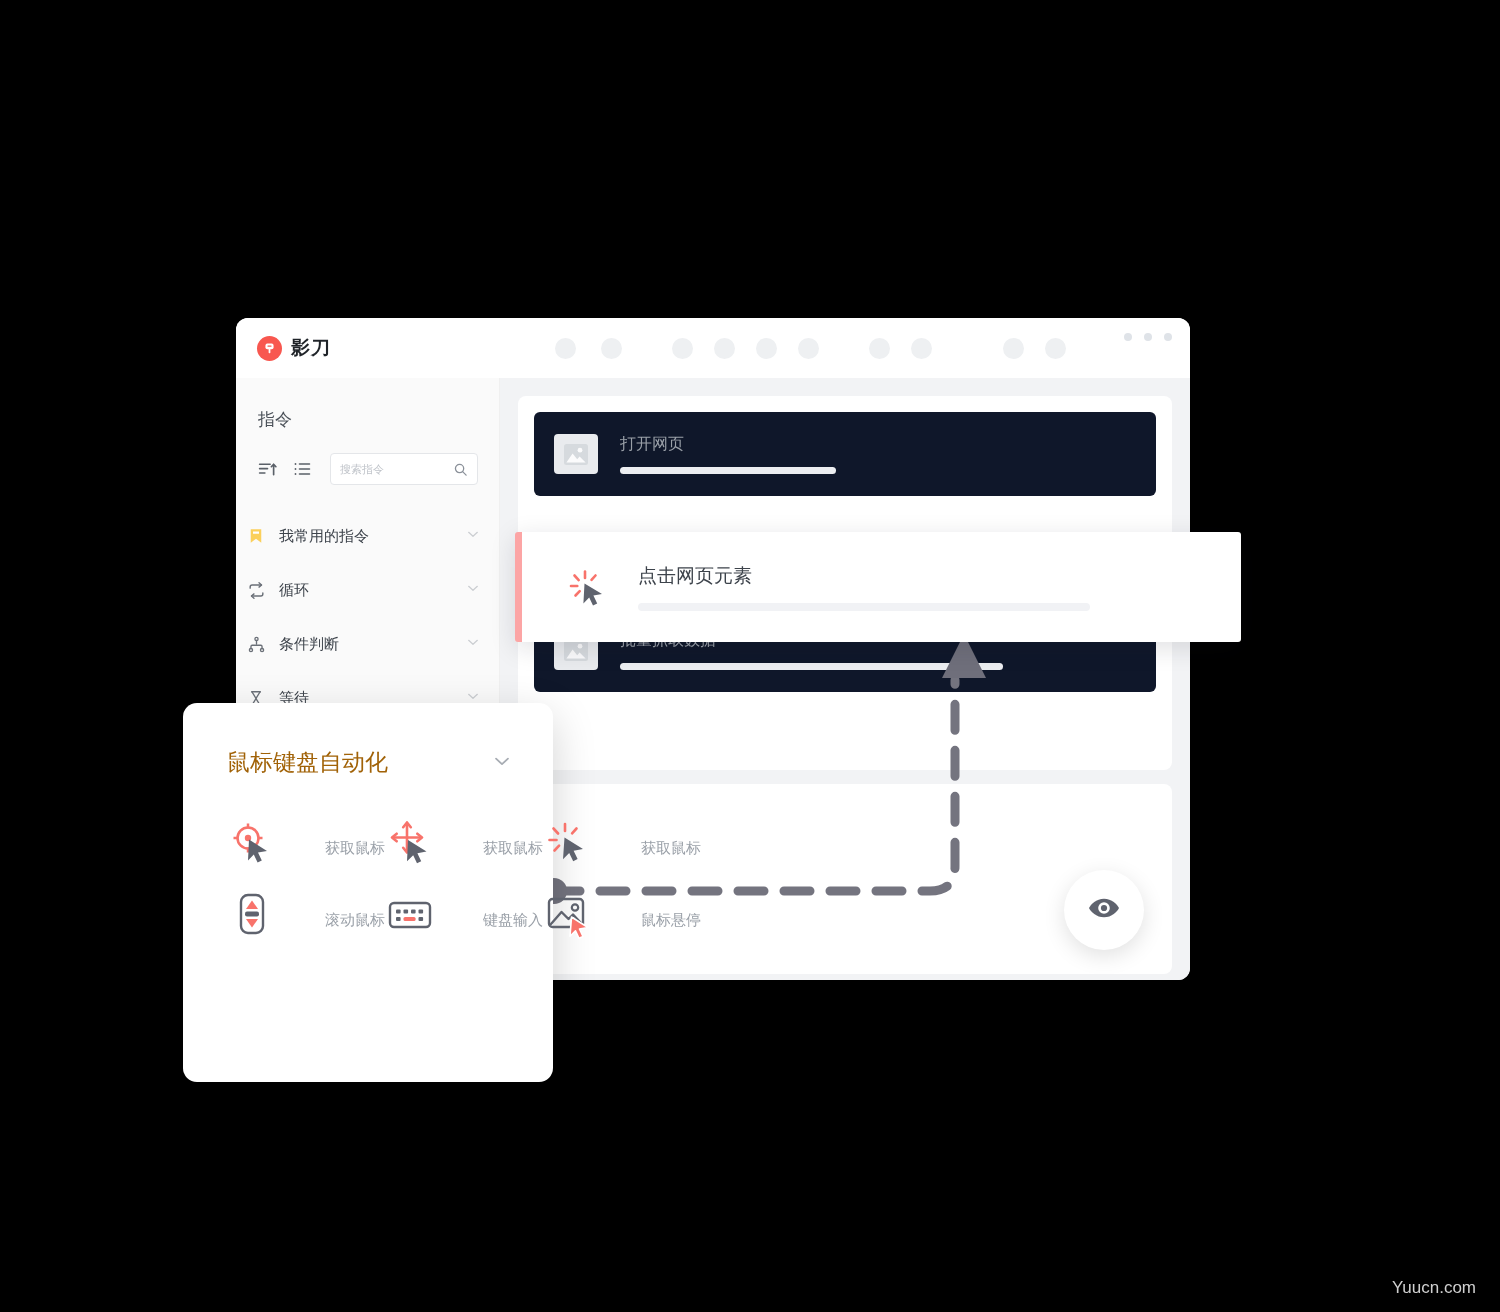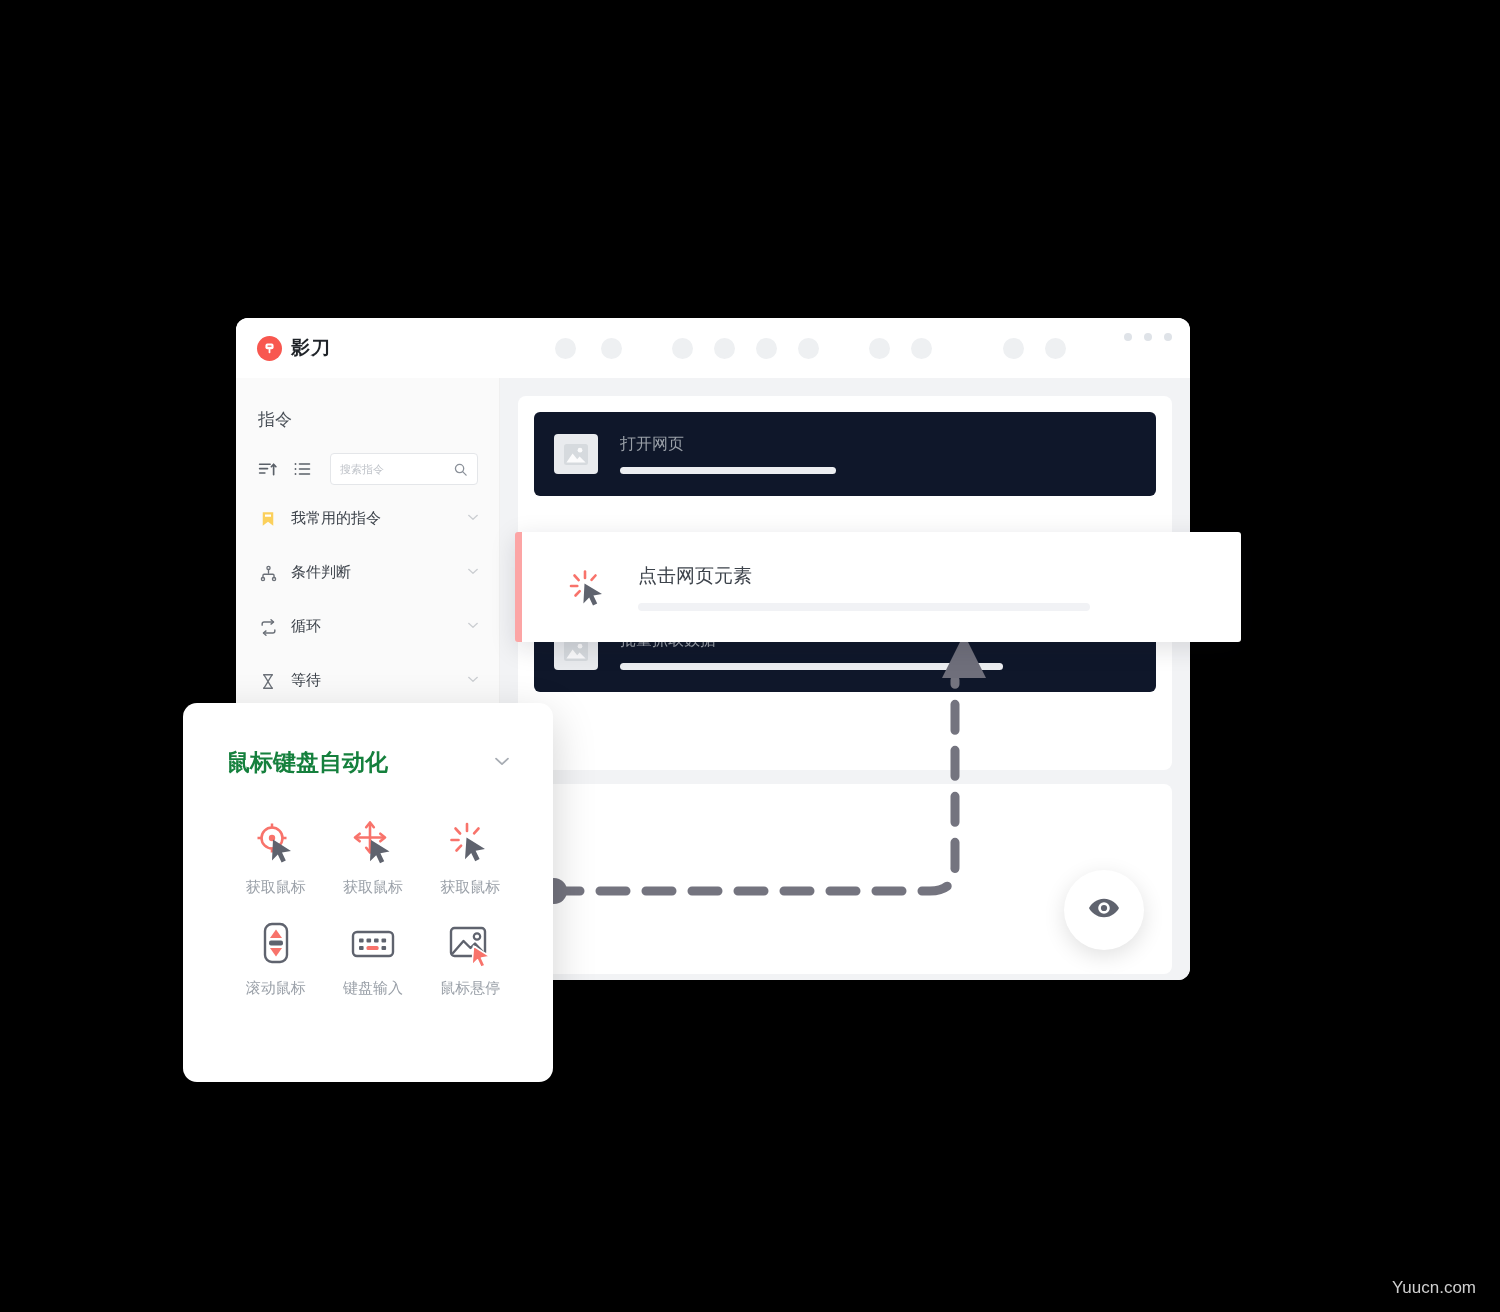--- a/index.html
+++ b/index.html
@@ -93,22 +93,22 @@
     font-family: "Liberation Sans", "DejaVu Sans", sans-serif;
   }
   .search-box input::placeholder { color: #bfc3c9; }
   .search-box .s-ic {
     position: absolute; right: 9px; top: 8px;
   }
 
   .side-list { margin-top: 24px; }
   .side-item {
     height: 54px;
-    display: flex; 
-    padding: 0 18px 0 22px;
+    display: flex; align-items: center;
+    padding: 0 18px 0 10px;
   }
   .side-item .si-icon {
     width: 20px; height: 20px; flex: none;
     display: flex; align-items: center; justify-content: center;
     margin-right: 13px;
   }
   .side-item .si-label {
     font-size: 15px; color: #3d434b; flex: 1;
   }
   .side-item .si-chev { flex: none; opacity: .55; }
@@ -189,29 +189,29 @@
     background: #ffffff;
     border-radius: 14px;
     box-shadow: 0 14px 44px rgba(0,0,0,0.18);
     z-index: 40;
     padding: 44px 34px 0 44px;
   }
   .popup-head {
     display: flex; align-items: center; justify-content: space-between;
     padding-right: 6px;
   }
-  .popup-title { font-size: 23px; color: #15803d; font-weight: bold; }
+  .popup-title { font-size: 23px; color: #a16207; }
   .grid {
     display: grid;
     grid-template-columns: repeat(3, 1fr);
     row-gap: 22px;
     margin-top: 40px;
   }
   .grid-cell {
-    display: flex; flex-direction: column; align-items: center;
+    display: flex; flex-direction: row; align-items: center; gap: 48px;
   }
   .grid-cell .g-ic { height: 50px; display: flex; align-items: center; justify-content: center; }
   .grid-cell .g-lb { font-size: 15px; color: #9aa0a8; margin-top: 10px; white-space: nowrap; }
 
   
   .watermark {
     position: absolute; right: 24px; bottom: 14px;
     font-size: 17px; color: #cfcfcf;
   }
 </style>
@@ -286,54 +286,54 @@
 
       <div class="side-list" id="sideList">
           <div class="side-item">
             <span class="si-icon">
               <svg width="18" height="20" viewBox="0 0 24 24">
                 <path d="M5 3h14v18l-7-5.2L5 21z" fill="#fbd05b"></path>
                 <path d="M8 6h8v3H8z" fill="#fff"></path>
               </svg>
             </span>
             <span class="si-label">我常用的指令</span>
+            <span class="si-chev"><svg width="16" height="16" viewBox="0 0 24 24" fill="none" stroke="#a7acb3" stroke-width="2" stroke-linecap="round" stroke-linejoin="round">
+                <path d="M5.5 9.5 12 15.5 18.5 9.5"></path>
+              </svg></span>
+          </div>
+          <div class="side-item">
+            <span class="si-icon">
+              <svg width="19" height="19" viewBox="0 0 24 24" fill="none" stroke="#6b7078" stroke-width="1.8" stroke-linecap="round" stroke-linejoin="round">
+                <path d="M4 9V7.5A2.5 2.5 0 0 1 6.5 5H18"></path>
+                <path d="M15.2 2.3 18.4 5l-3.2 2.7"></path>
+                <path d="M20 15v1.5a2.5 2.5 0 0 1-2.5 2.5H6"></path>
+                <path d="M8.8 21.7 5.6 19l3.2-2.7"></path>
+              </svg>
+            </span>
+            <span class="si-label">循环</span>
             <span class="si-chev"><svg width="16" height="16" viewBox="0 0 24 24" fill="none" stroke="#a7acb3" stroke-width="2" stroke-linecap="round" stroke-linejoin="round">
                 <path d="M5.5 9.5 12 15.5 18.5 9.5"></path>
               </svg></span>
           </div>
           <div class="side-item">
             <span class="si-icon">
               <svg width="19" height="19" viewBox="0 0 24 24" fill="none" stroke="#6b7078" stroke-width="1.7" stroke-linecap="round">
                 <circle cx="12" cy="5" r="2"></circle>
                 <circle cx="5" cy="19" r="2"></circle>
                 <circle cx="19" cy="19" r="2"></circle>
                 <path d="M12 7v4M5 17v-2.5a1.5 1.5 0 0 1 1.5-1.5h11A1.5 1.5 0 0 1 19 14.5V17"></path>
               </svg>
             </span>
             <span class="si-label">条件判断</span>
             <span class="si-chev"><svg width="16" height="16" viewBox="0 0 24 24" fill="none" stroke="#a7acb3" stroke-width="2" stroke-linecap="round" stroke-linejoin="round">
                 <path d="M5.5 9.5 12 15.5 18.5 9.5"></path>
               </svg></span>
           </div>
           <div class="side-item">
             <span class="si-icon">
-              <svg width="19" height="19" viewBox="0 0 24 24" fill="none" stroke="#6b7078" stroke-width="1.8" stroke-linecap="round" stroke-linejoin="round">
-                <path d="M4 9V7.5A2.5 2.5 0 0 1 6.5 5H18"></path>
-                <path d="M15.2 2.3 18.4 5l-3.2 2.7"></path>
-                <path d="M20 15v1.5a2.5 2.5 0 0 1-2.5 2.5H6"></path>
-                <path d="M8.8 21.7 5.6 19l3.2-2.7"></path>
-              </svg>
-            </span>
-            <span class="si-label">循环</span>
-            <span class="si-chev"><svg width="16" height="16" viewBox="0 0 24 24" fill="none" stroke="#a7acb3" stroke-width="2" stroke-linecap="round" stroke-linejoin="round">
-                <path d="M5.5 9.5 12 15.5 18.5 9.5"></path>
-              </svg></span>
-          </div>
-          <div class="side-item">
-            <span class="si-icon">
               <svg width="18" height="19" viewBox="0 0 24 24" fill="none" stroke="#6b7078" stroke-width="1.8" stroke-linejoin="round">
                 <path d="M5.5 3h13M5.5 21h13"></path>
                 <path d="M6.5 3 12 11.8 17.5 3"></path>
                 <path d="M6.5 21 12 12.2 17.5 21"></path>
               </svg>
             </span>
             <span class="si-label">等待</span>
             <span class="si-chev"><svg width="16" height="16" viewBox="0 0 24 24" fill="none" stroke="#a7acb3" stroke-width="2" stroke-linecap="round" stroke-linejoin="round">
                 <path d="M5.5 9.5 12 15.5 18.5 9.5"></path>
               </svg></span>

